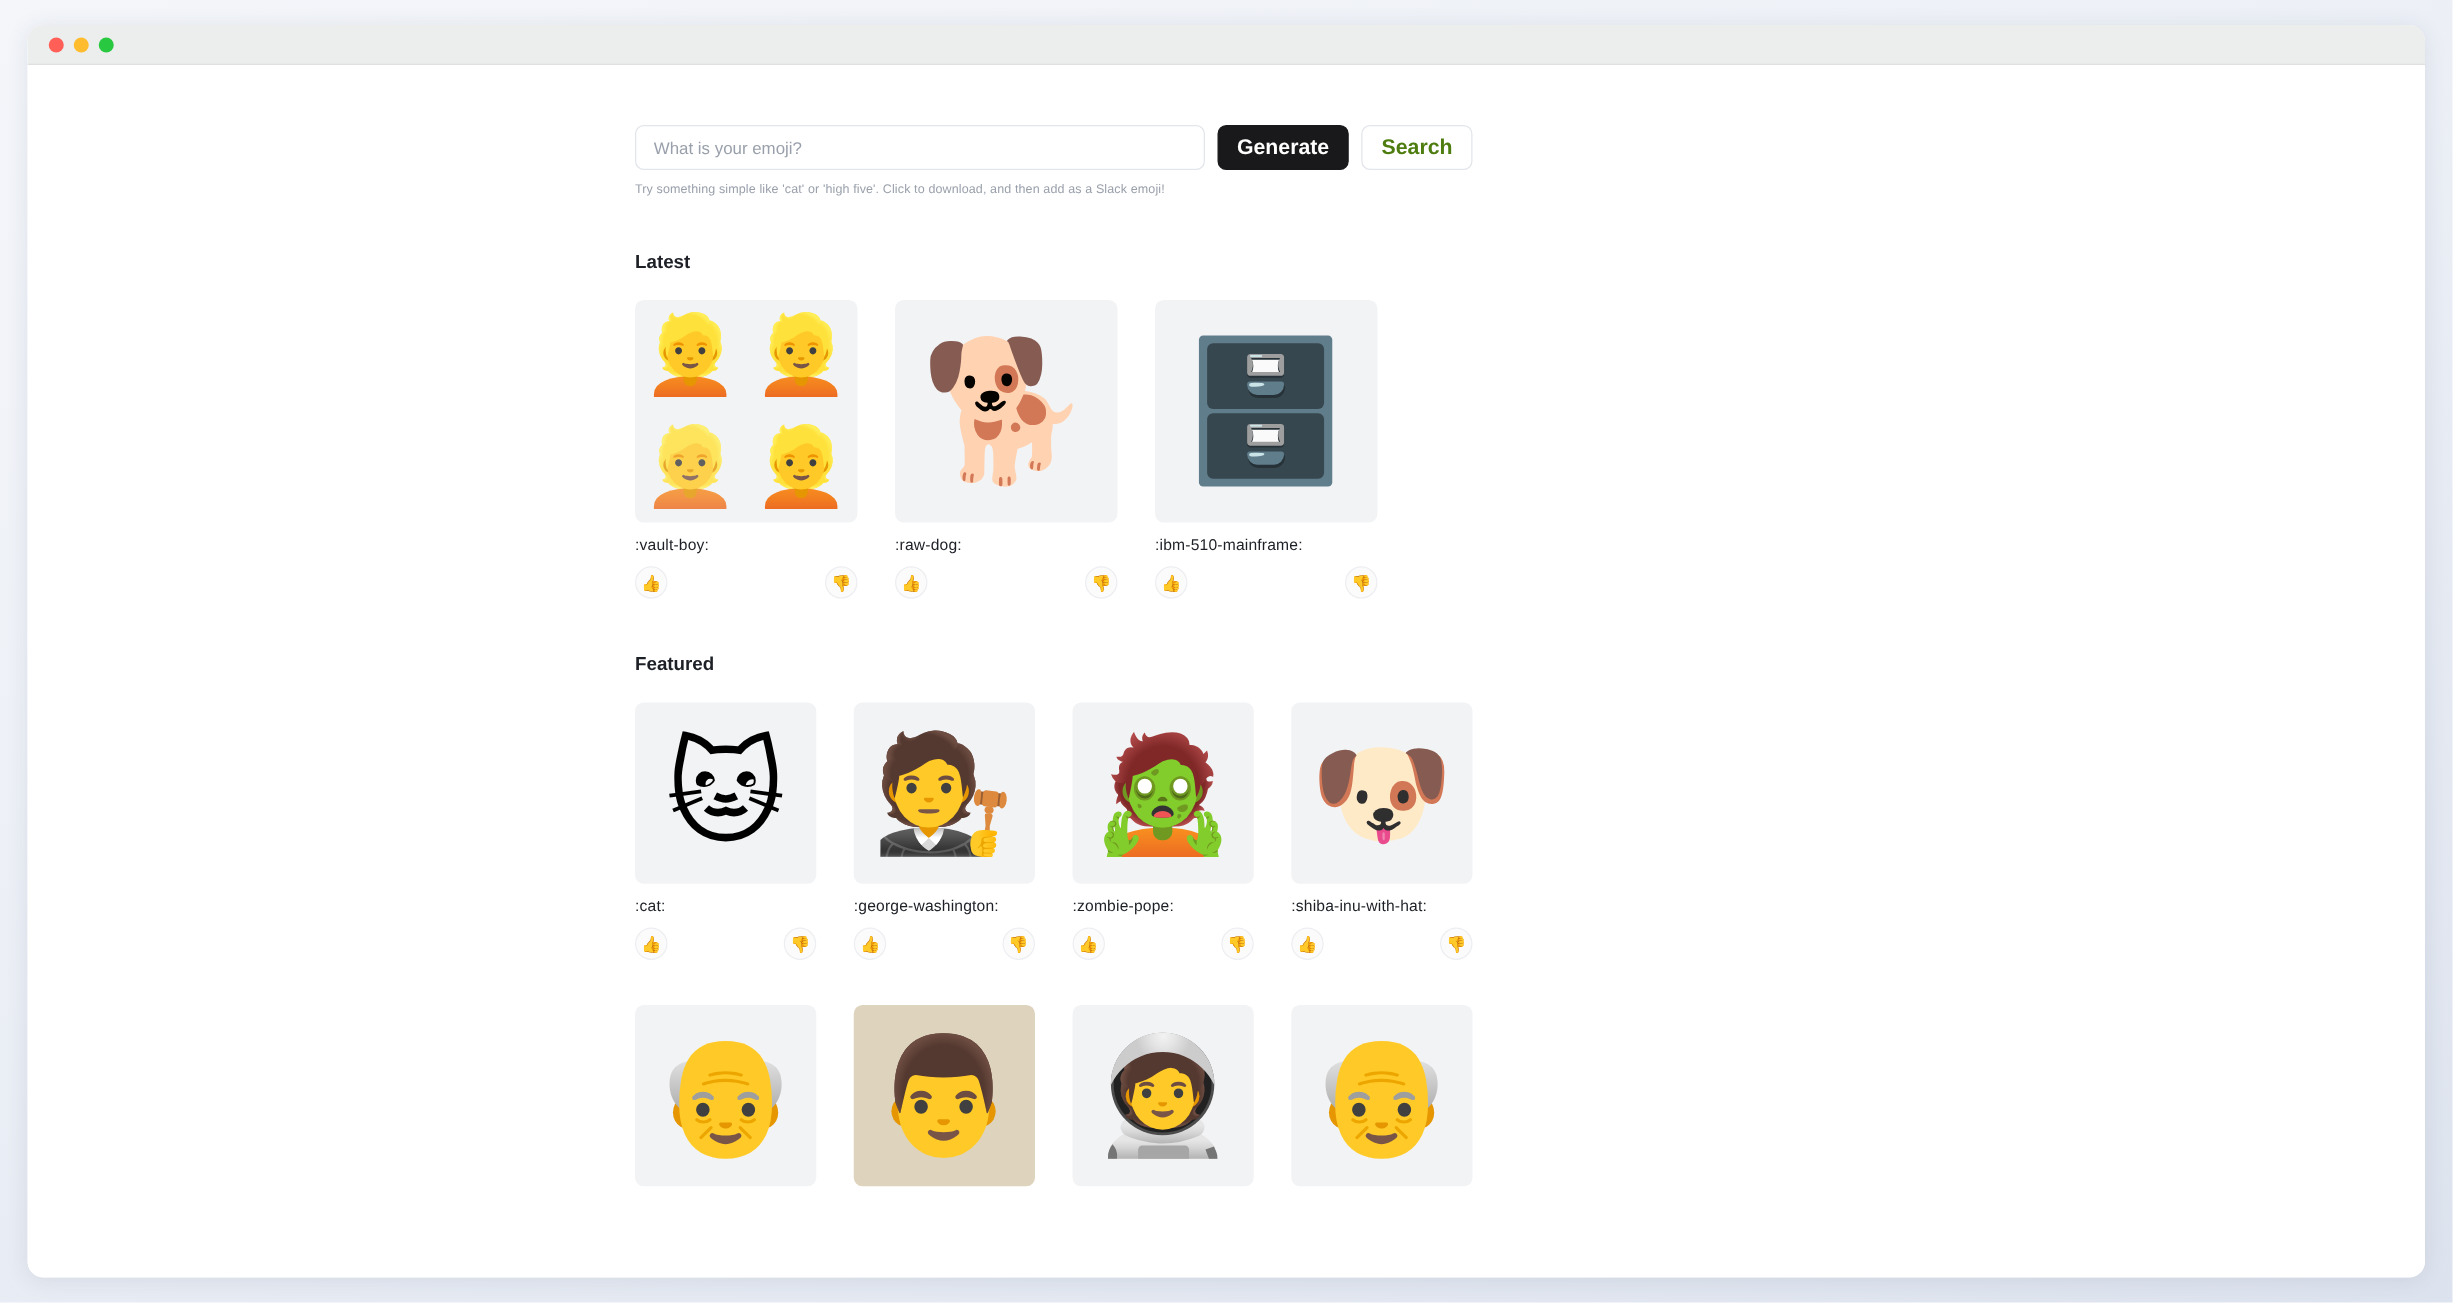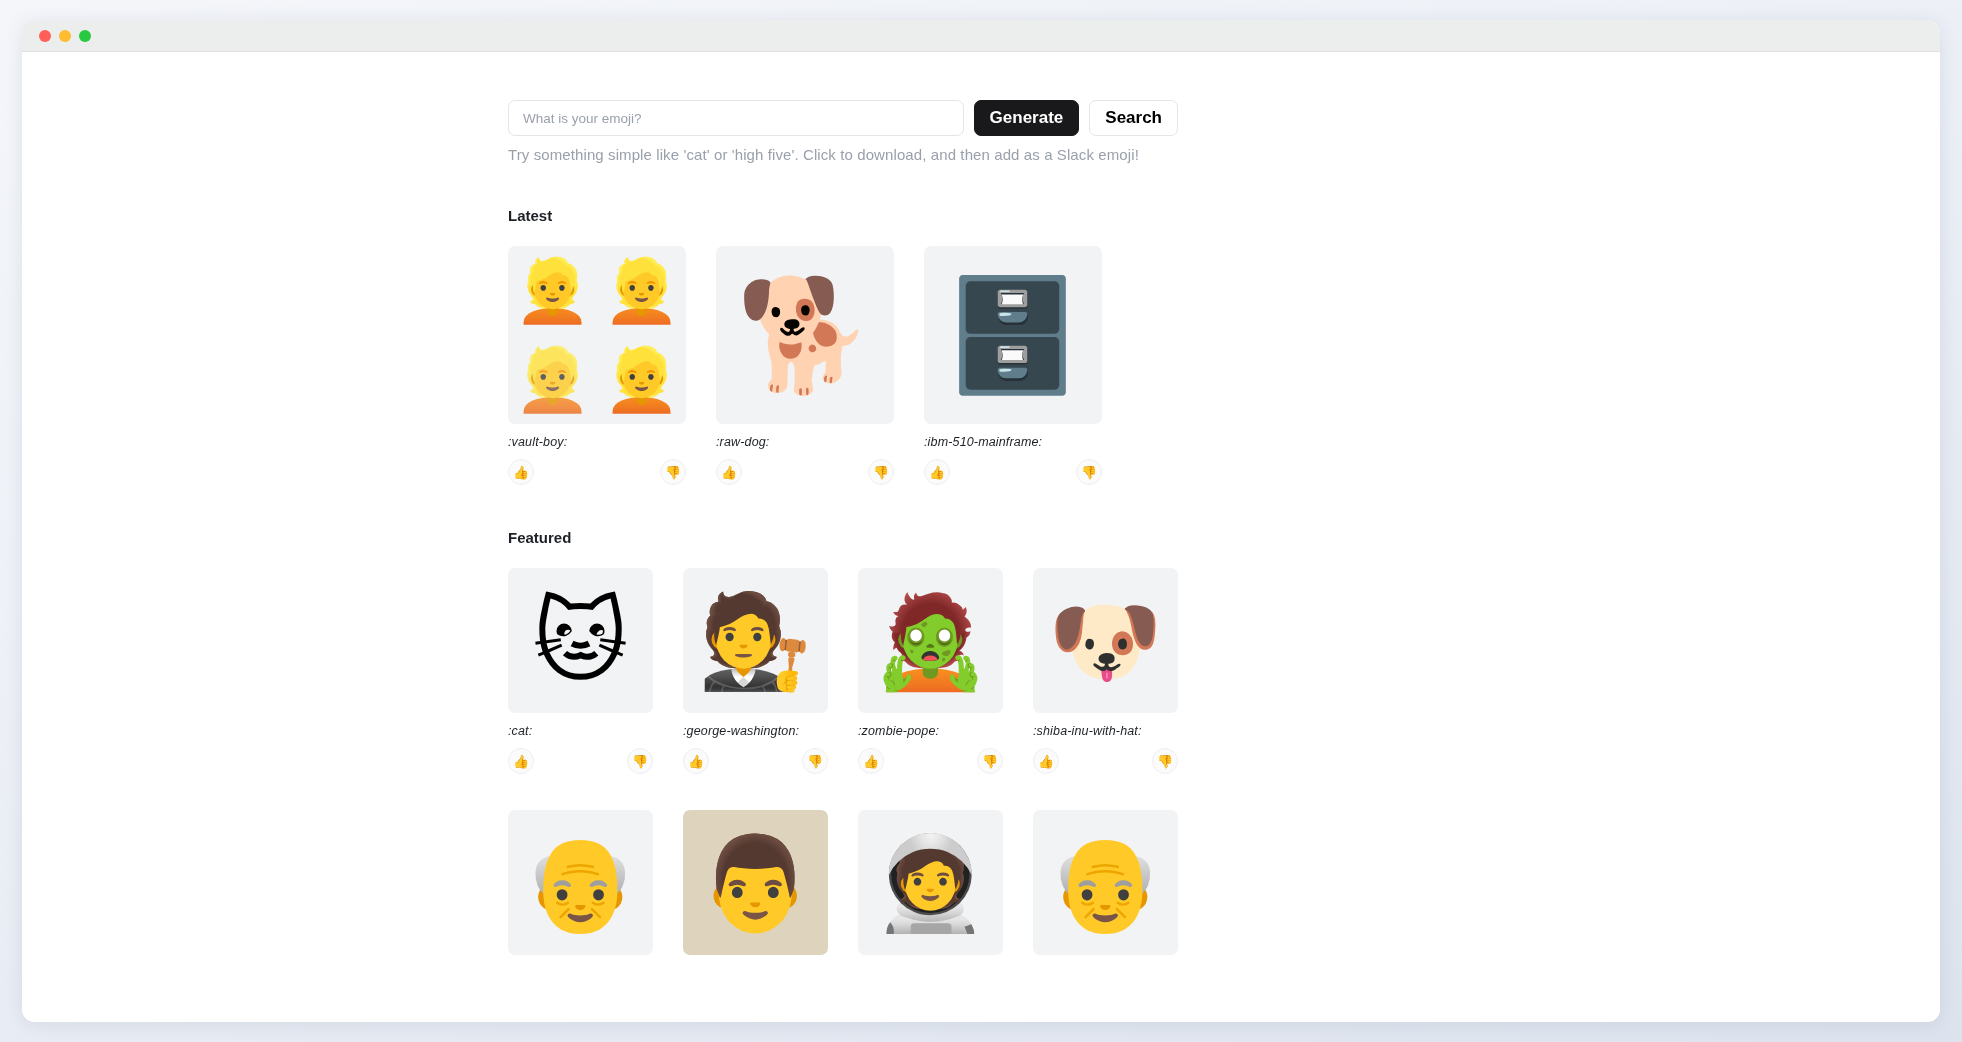--- a/index.html
+++ b/index.html
@@ -95,27 +95,27 @@
     align-items: center;
     justify-content: center;
   }
   .btn-generate {
     background: #19191b;
     color: #ffffff;
     border-color: #19191b;
   }
   .btn-search {
     background: #ffffff;
-    color: #000000;
+    color: #4d7c0f;
     border-color: #e2e5ea;
   }
 
   .hint {
     margin-top: 10px;
-    font-size: 15px;
+    font-size: 10px;
     color: #9aa0ab;
     letter-spacing: .1px;
   }
 
   
   .section { margin-top: 44px; }
   .section-title {
     font-size: 15px;
     font-weight: 700;
     color: #1d2026;
@@ -163,21 +163,20 @@
   }
   .art-grid span { display: block; filter: blur(.2px); }
   .art-grid span.faded { opacity: .82; }
 
   .card-label {
     margin-top: 11px;
     font-size: 12.5px;
     color: #1d2026;
     letter-spacing: .15px;
     white-space: nowrap;
-    font-style: italic;
   }
 
   .votes {
     margin-top: 10px;
     display: flex;
     justify-content: space-between;
     align-items: center;
   }
   .vote-btn {
     width: 26px;

